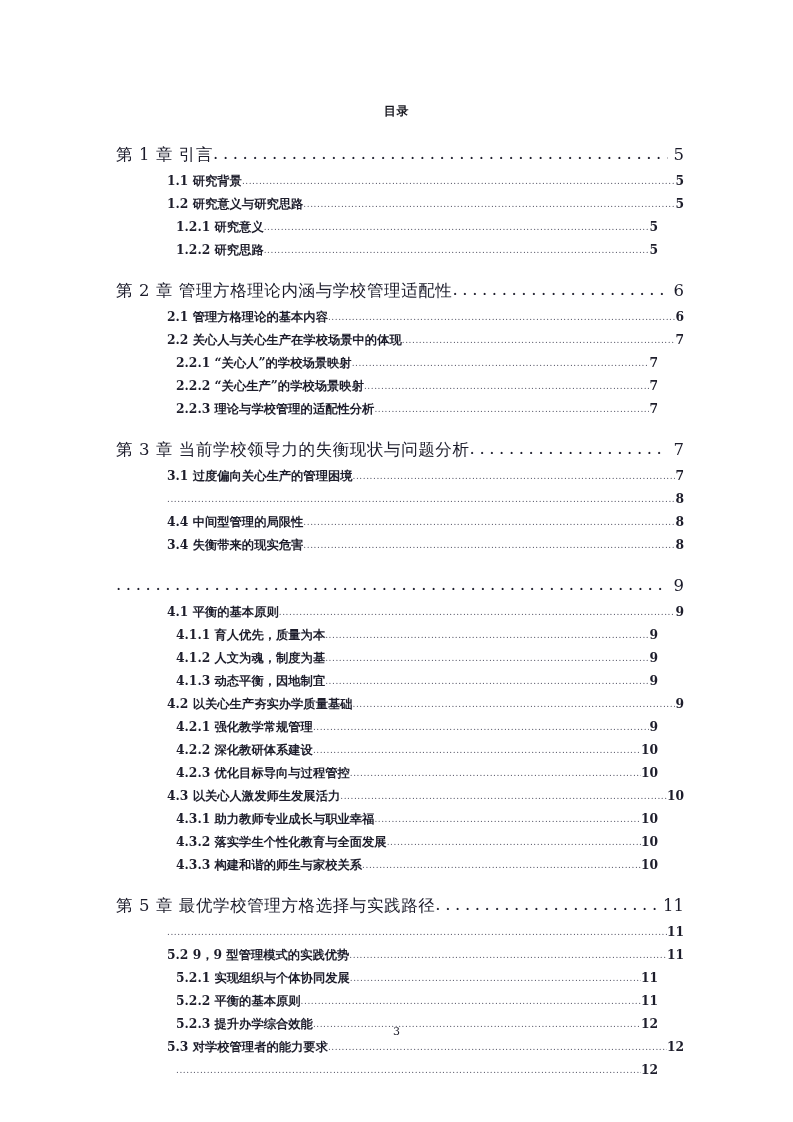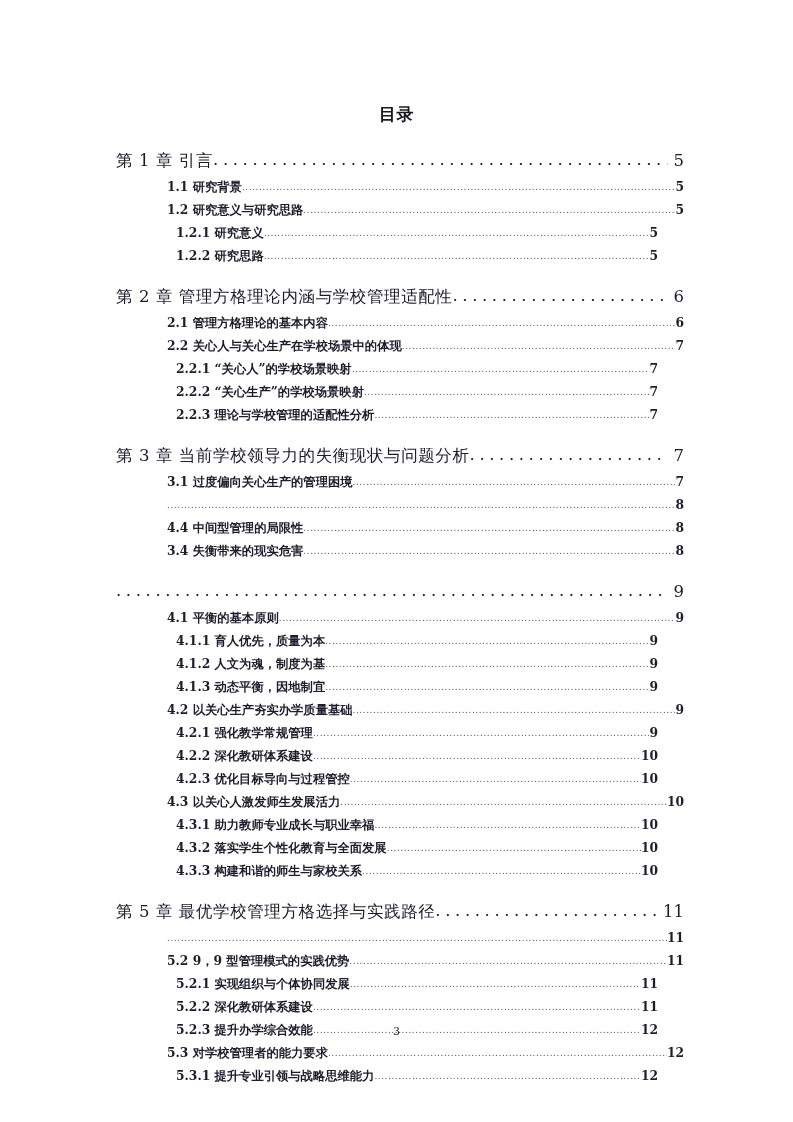--- a/index.html
+++ b/index.html
@@ -26,30 +26,30 @@
 
   
   .toc-title {
     position: absolute;
     left: 0;
     top: 103px;
     width: 793px;
     text-align: center;
     font-family: "DejaVu Sans", "Liberation Sans", sans-serif;
     font-weight: bold;
-    font-size: 17px;
+    font-size: 12px;
     letter-spacing: 0.5px;
     color: #17171f;
   }
 
   
   .toc {
     position: absolute;
     left: 116px;
-    top: 146px;
+    top: 140px;
     width: 568px;
   }
 
   .toc-row {
     display: flex;
     align-items: baseline;
     width: 100%;
     white-space: nowrap;
   }
 
@@ -303,36 +303,35 @@
         <span class="label">5.2 9，9 型管理模式的实践优势</span>
         <span class="leader">...................................................................................................................................................................................................................................................................</span>
         <span class="pageno">11</span>
       </div>
       <div class="toc-row lvl3">
         <span class="label">5.2.1 实现组织与个体协同发展</span>
         <span class="leader">...................................................................................................................................................................................................................................................................</span>
         <span class="pageno">11</span>
       </div>
       <div class="toc-row lvl3">
-        <span class="label">5.2.2 深化教研体系建设</span>
+        <span class="label">5.2.2 平衡的基本原则</span>
         <span class="leader">...................................................................................................................................................................................................................................................................</span>
         <span class="pageno">11</span>
       </div>
       <div class="toc-row lvl3">
         <span class="label">5.2.3 提升办学综合效能</span>
         <span class="leader">...................................................................................................................................................................................................................................................................</span>
         <span class="pageno">12</span>
       </div>
       <div class="toc-row lvl2">
         <span class="label">5.3 对学校管理者的能力要求</span>
         <span class="leader">...................................................................................................................................................................................................................................................................</span>
         <span class="pageno">12</span>
       </div>
       <div class="toc-row lvl3">
-        <span class="label">5.3.1 提升专业引领与战略思维能力</span>
         <span class="leader">...................................................................................................................................................................................................................................................................</span>
         <span class="pageno">12</span>
       </div>
     </div>
 
   <div class="footer-pageno">3</div>
 
 </div>
 
 </body></html>

